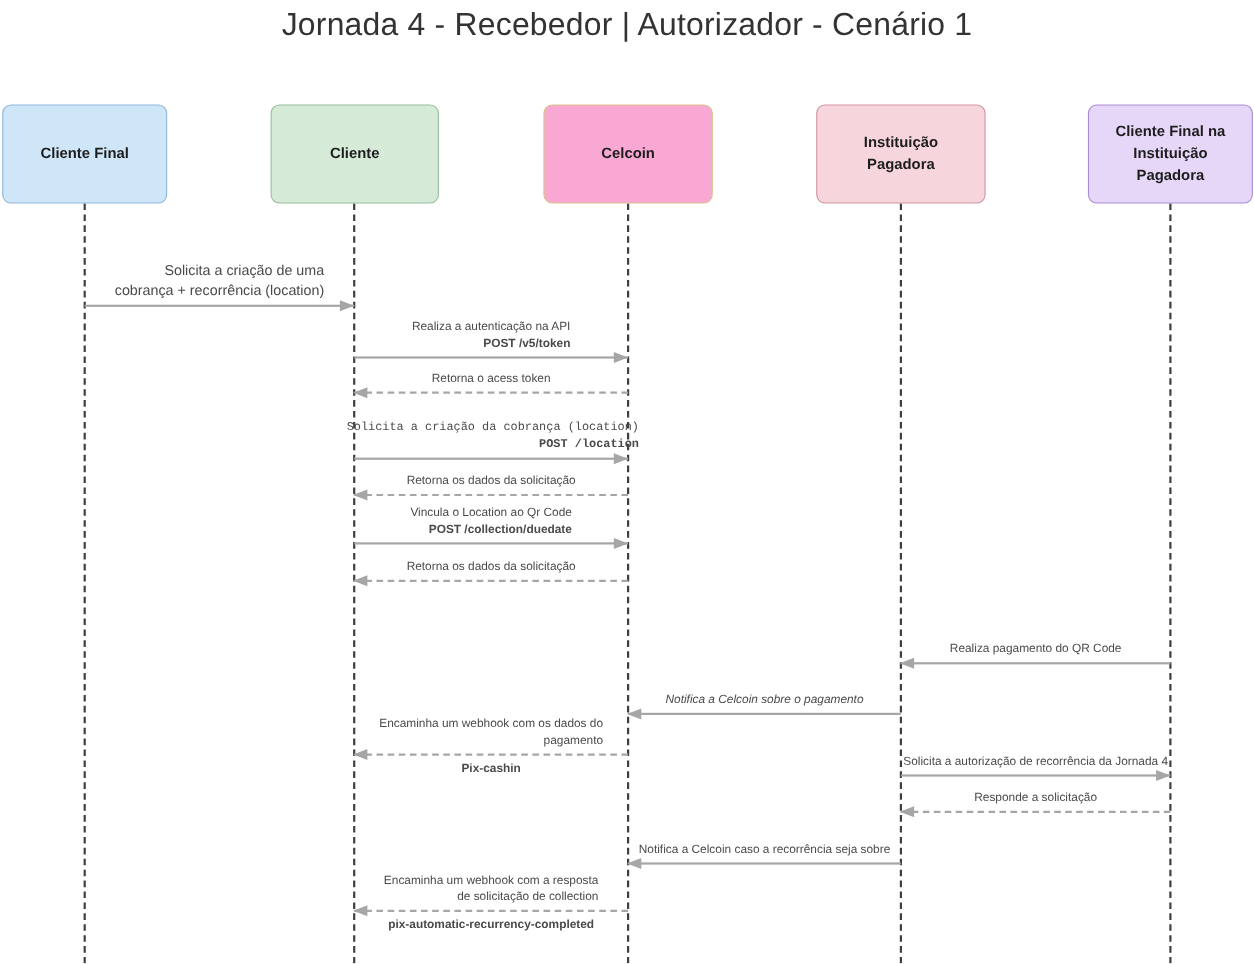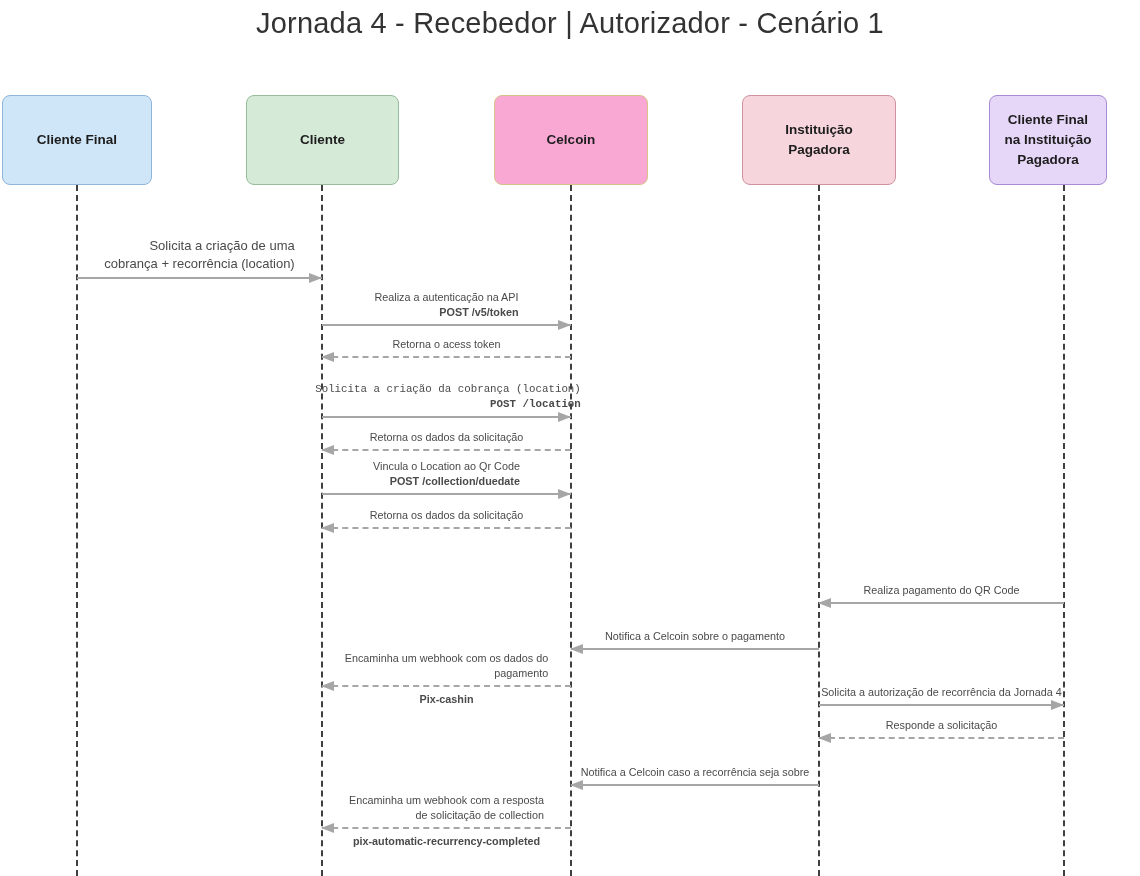--- a/index.html
+++ b/index.html
@@ -56,21 +56,21 @@
       </div>
       <div class="lifeline" style="left: 570px; border-left-color: rgb(63, 63, 63);"></div>
       <div class="actor" style="left: 494px; width: 154px; background: #f9a8d4; border-color: rgb(217, 196, 136);">
         <div class="" style="display: inline-block;">Celcoin</div>
       </div>
       <div class="lifeline" style="left: 818px; border-left-color: rgb(63, 63, 63);"></div>
       <div class="actor" style="left: 742px; width: 154px; background: rgb(246, 214, 220); border-color: rgb(207, 147, 160); justify-content: flex-end;">
         <div class="" style="display: inline-block;">Instituição Pagadora</div>
       </div>
       <div class="lifeline" style="left: 1063px; border-left-color: rgb(63, 63, 63);"></div>
-      <div class="actor" style="left: 989px; width: 118px; background: rgb(230, 215, 248); border-color: rgb(169, 139, 211);">
+      <div class="actor" style="left: 989px; width: 150px; background: rgb(230, 215, 248); border-color: rgb(169, 139, 211);">
         <div class="" style="display: inline-block;">Cliente Final na Instituição Pagadora</div>
       </div>
       <div class="msg-text" style="left: 199.5px; top: 273px; font-size: 13px;">
         <div class="">Solicita a criação de uma</div>
         <div class="">cobrança + recorrência (location)</div>
       </div>
       <div class="msg-line" style="left: 77px; width: 245px; top: 277px; border-top-color: rgb(166, 166, 166);"></div>
       <div class="head right" style="top: 273px; left: 309px;"></div>
       <div class="msg-text" style="left: 446.5px; top: 320px; font-size: 10.8px;">
         <div class="">Realiza a autenticação na API</div>
@@ -103,21 +103,21 @@
       <div class="msg-text" style="left: 446.5px; top: 523px; font-size: 10.8px;">
         <div class="">Retorna os dados da solicitação</div>
       </div>
       <div class="msg-line dashed" style="left: 322px; width: 249px; top: 527px; border-top-color: rgb(166, 166, 166);"></div>
       <div class="head left" style="top: 523px; left: 321px;"></div>
       <div class="msg-text" style="left: 941.5px; top: 598px; font-size: 10.8px;">
         <div class="">Realiza pagamento do QR Code</div>
       </div>
       <div class="msg-line" style="left: 819px; width: 245px; top: 602px; border-top-color: rgb(166, 166, 166);"></div>
       <div class="head left" style="top: 598px; left: 818px;"></div>
-      <div class="msg-text" style="left: 695px; top: 644px; font-size: 10.8px;">
+      <div class="msg-text" style="left: 695px; top: 644px; font-size: 10.8px; font-style: italic;">
         <div class="">Notifica a Celcoin sobre o pagamento</div>
       </div>
       <div class="msg-line" style="left: 571px; width: 248px; top: 648px; border-top-color: rgb(166, 166, 166);"></div>
       <div class="head left" style="top: 644px; left: 570px;"></div>
       <div class="msg-text" style="left: 446.5px; top: 681px; font-size: 10.8px;">
         <div class="">Encaminha um webhook com os dados do</div>
         <div class="">pagamento</div>
       </div>
       <div class="msg-line dashed" style="left: 322px; width: 249px; top: 685px; border-top-color: rgb(166, 166, 166);"></div>
       <div class="head left" style="top: 681px; left: 321px;"></div>

